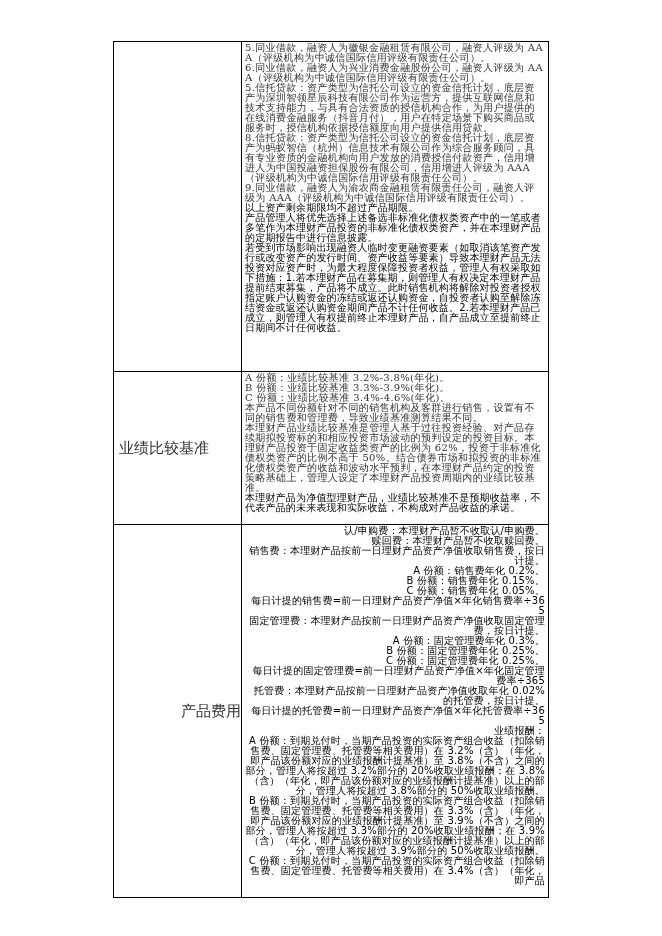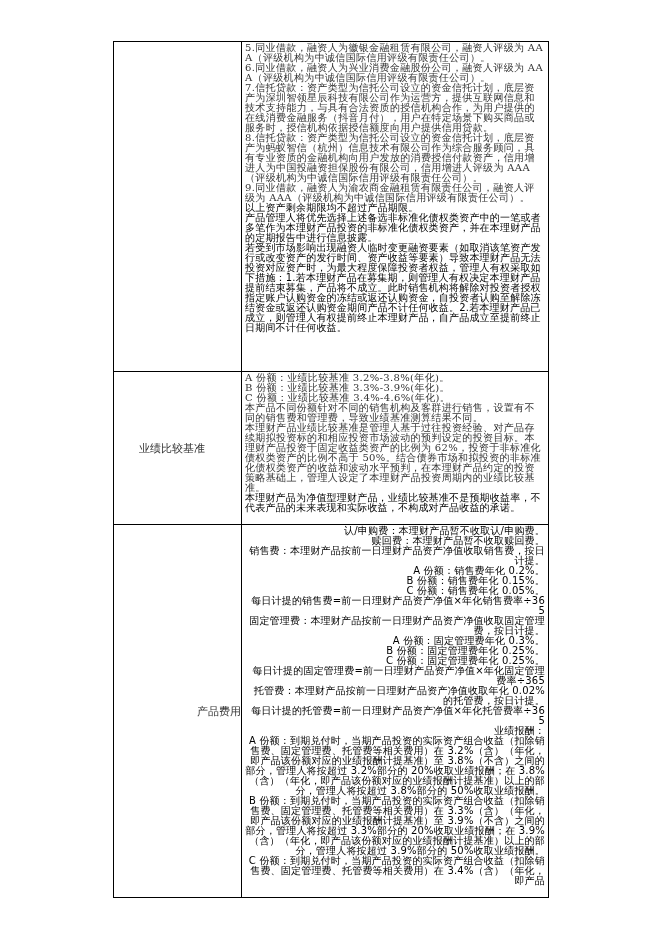--- a/index.html
+++ b/index.html
@@ -3,22 +3,22 @@
 <meta charset="utf-8">
 <style>
   html, body { margin: 0; padding: 0; background: #ffffff; }
   body { width: 662px; height: 936px; position: relative; overflow: hidden;
          font-family: "DejaVu Serif", "Liberation Serif", serif; color: #000; }
   .page { position: absolute; left: 0; top: 0; width: 662px; height: 936px; background:#fff; }
   table.doc { position: absolute; left: 113px; top: 41px; width: 436px;
               border-collapse: collapse; table-layout: fixed; }
   table.doc td { border: 1px solid #000; vertical-align: top; padding: 0; }
   td.label { width: 127px; vertical-align: middle !important; }
-  td.label span { display: block; padding-left: 5px; font-size: 11px; color: #333;
-                  font-family: Liberation Sans, sans-serif; margin-left: 20px; }
+  td.label span { display: block; padding-left: 5px; font-size: 15px; color: #333;
+                  font-family: Liberation Sans, sans-serif; }
   td.content { padding: 1px 3px 1px 3px !important; }
   .line { font-size: 10px; line-height: 10px; letter-spacing: 0.35px; white-space: normal;
           word-break: break-all; }
   .light { color: #333; font-weight: normal; }
   .bold { color: #000; font-weight: normal; font-family: "DejaVu Sans", "Liberation Sans", sans-serif;
           letter-spacing: 0.2px; }
   tr.r1 td { height: 327px; }
   tr.r2 td { height: 150px; }
   tr.r3 td { height: 370px; text-align: right; }
 </style>
@@ -28,21 +28,21 @@
 <div class="page">
   <table class="doc">
     <tbody>
         <tr class="r1">
       <td class="label">
         <span></span>
       </td>
       <td class="content">
         <div class="line light">5.同业借款，融资人为徽银金融租赁有限公司，融资人评级为 AAA（评级机构为中诚信国际信用评级有限责任公司）。</div>
         <div class="line light">6.同业借款，融资人为兴业消费金融股份公司，融资人评级为 AAA（评级机构为中诚信国际信用评级有限责任公司）。</div>
-        <div class="line light">7.信托贷款：资产类型为信托公司设立的资金信托计划，底层资产为深圳智领星辰科技有限公司作为运营方，提供互联网信息和技术支持能力，与具有合法资质的授信机构合作，为用户提供的在线消费金融服务（抖音月付），用户在特定场景下购买商品或服务时，授信机构依据授信额度向用户提供信用贷款。</div>
+        <div class="line light">5.信托贷款：资产类型为信托公司设立的资金信托计划，底层资产为深圳智领星辰科技有限公司作为运营方，提供互联网信息和技术支持能力，与具有合法资质的授信机构合作，为用户提供的在线消费金融服务（抖音月付），用户在特定场景下购买商品或服务时，授信机构依据授信额度向用户提供信用贷款。</div>
         <div class="line light">8.信托贷款：资产类型为信托公司设立的资金信托计划，底层资产为蚂蚁智信（杭州）信息技术有限公司作为综合服务顾问，具有专业资质的金融机构向用户发放的消费授信付款资产，信用增进人为中国投融资担保股份有限公司，信用增进人评级为 AAA（评级机构为中诚信国际信用评级有限责任公司）。</div>
         <div class="line light">9.同业借款，融资人为渝农商金融租赁有限责任公司，融资人评级为 AAA（评级机构为中诚信国际信用评级有限责任公司）。</div>
         <div class="line bold">以上资产剩余期限均不超过产品期限。</div>
         <div class="line bold">产品管理人将优先选择上述备选非标准化债权类资产中的一笔或者多笔作为本理财产品投资的非标准化债权类资产，并在本理财产品的定期报告中进行信息披露。</div>
         <div class="line bold">若受到市场影响出现融资人临时变更融资要素（如取消该笔资产发行或改变资产的发行时间、资产收益等要素）导致本理财产品无法投资对应资产时，为最大程度保障投资者权益，管理人有权采取如下措施：1.若本理财产品在募集期，则管理人有权决定本理财产品提前结束募集，产品将不成立。此时销售机构将解除对投资者授权指定账户认购资金的冻结或返还认购资金，自投资者认购至解除冻结资金或返还认购资金期间产品不计任何收益。2.若本理财产品已成立，则管理人有权提前终止本理财产品，自产品成立至提前终止日期间不计任何收益。</div>
       </td>
     </tr>
     <tr class="r2">
       <td class="label">
         <span>业绩比较基准</span>

